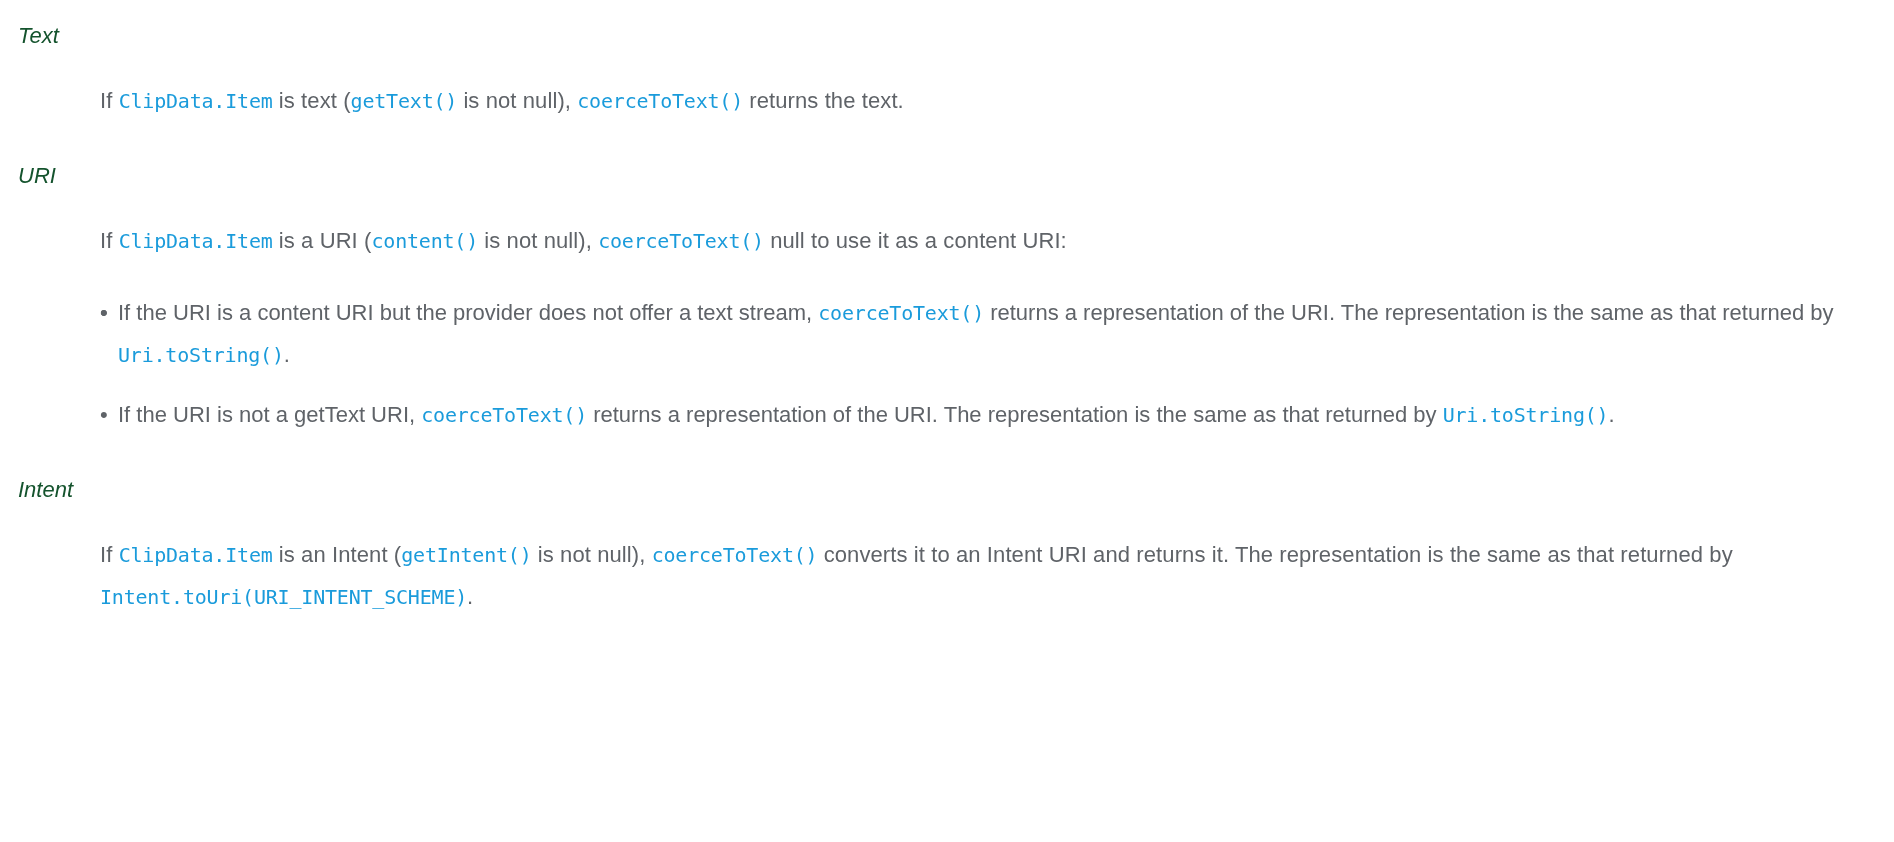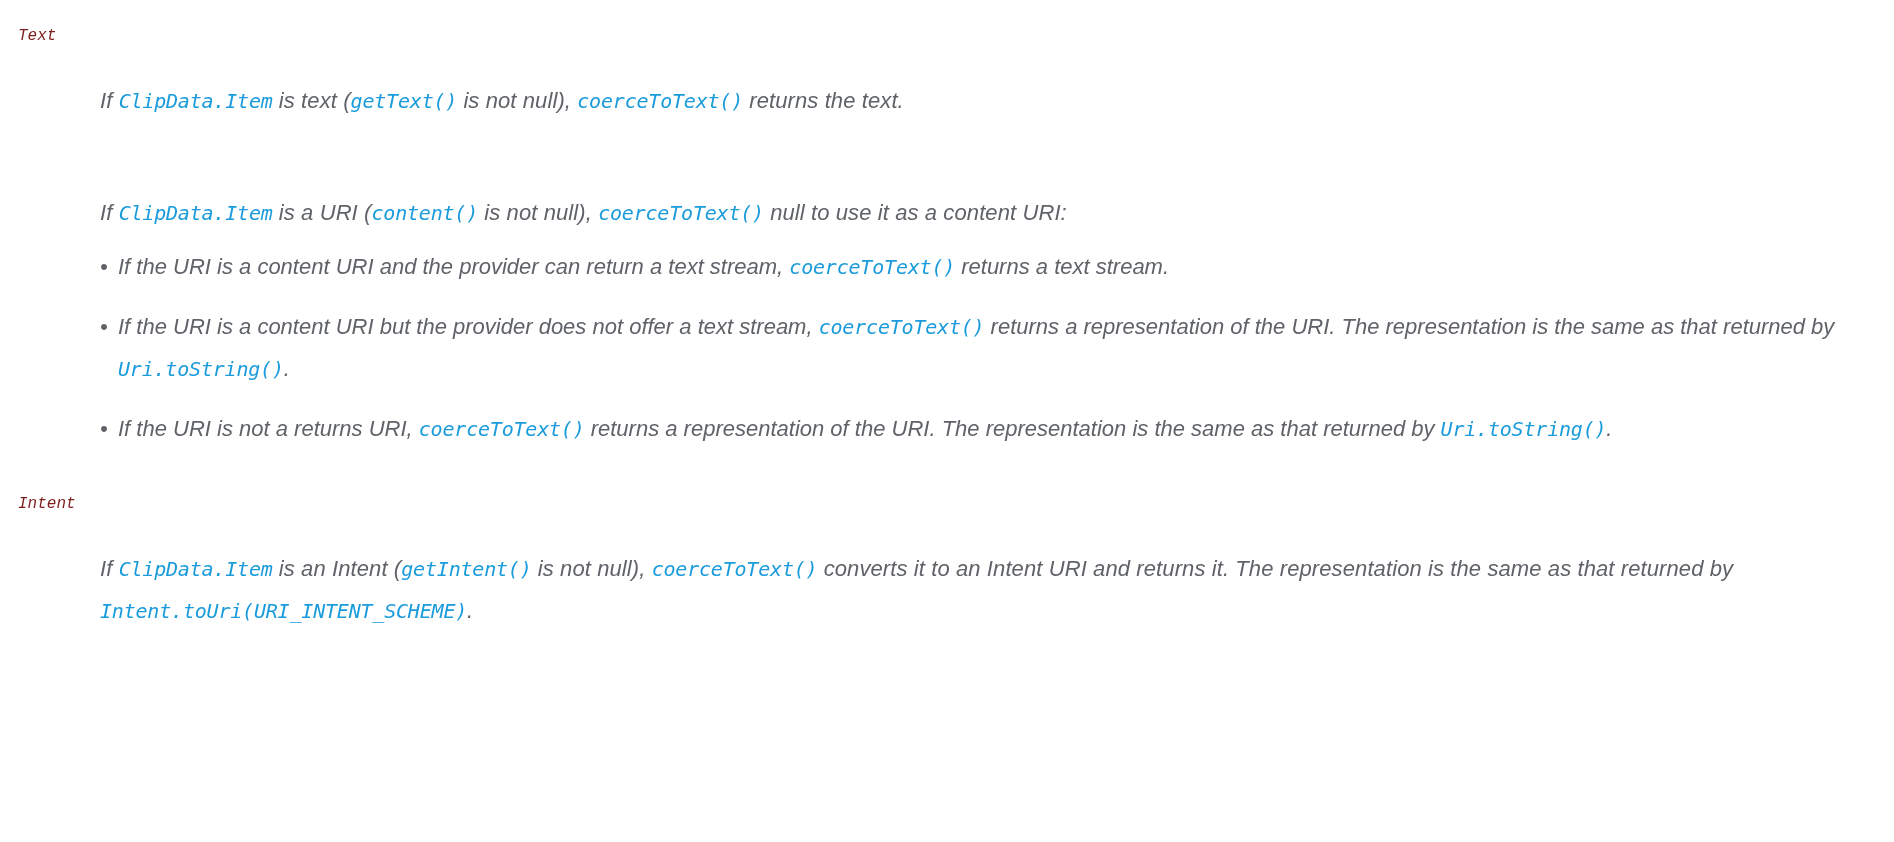--- a/index.html
+++ b/index.html
@@ -19,32 +19,30 @@
 
   .doc {
     box-sizing: border-box;
     padding: 0;
     width: 1894px;
   }
 
   
   .def-term {
     font-style: italic;
-    font-size: 16px;
+    font-size: 22px;
     line-height: 28px;
-    color: #7f1d1d;
+    color: #14532d;
     margin: 0;
     padding: 0 0 0 18px;
-    font-family: Liberation Mono, monospace;
   }
 
   .def-body {
     margin: 0;
     padding: 0 0 0 100px;
-    font-style: italic;
   }
 
   .def-body p {
     margin: 0;
     font-size: 22px;
     line-height: 42px;
     color: #5f6368;
     font-weight: 400;
     letter-spacing: 0.1px;
   }
@@ -108,28 +106,29 @@
     <div class="def-term">Text</div>
     <div class="spacer-term-to-body"></div>
     <div class="def-body">
       <p><span class="plain">If </span><a class="codelink code" href="#">ClipData.Item</a><span class="plain"> is text (</span><a class="codelink code" href="#">getText()</a><span class="plain"> is not null), </span><a class="codelink code" href="#">coerceToText()</a><span class="plain"> returns the text.</span></p>
     </div>
   </div>
 
   <div class="spacer-block"></div>
 
   <div>
+    <div class="def-term">URI</div>
     <div class="spacer-term-to-body"></div>
     <div class="def-body">
       <p><span class="plain">If </span><a class="codelink code" href="#">ClipData.Item</a><span class="plain"> is a URI (</span><a class="codelink code" href="#">content()</a><span class="plain"> is not null), </span><a class="codelink code" href="#">coerceToText()</a><span class="plain"> null to use it as a content URI:</span></p>
       <div style="height:12px"></div>
       <ul class="bullets">
-          <li><span class="marker">•</span><span><span class="plain">If the URI is a content URI and the provider can return a text stream, </span><a class="codelink code" href="#">coerceToText()</a><span class="plain"> returns a text stream.</span></span></li>
+          <li><span class="marker">•</span></li>
           <li><span class="marker">•</span><span><span class="plain">If the URI is a content URI but the provider does not offer a text stream, </span><a class="codelink code" href="#">coerceToText()</a><span class="plain"> returns a representation of the URI. The representation is the same as that returned by </span><a class="codelink code" href="#">Uri.toString()</a><span class="plain">.</span></span></li>
-          <li><span class="marker">•</span><span><span class="plain">If the URI is not a returns URI, </span><a class="codelink code" href="#">coerceToText()</a><span class="plain"> returns a representation of the URI. The representation is the same as that returned by </span><a class="codelink code" href="#">Uri.toString()</a><span class="plain">.</span></span></li>
+          <li><span class="marker">•</span><span><span class="plain">If the URI is not a getText URI, </span><a class="codelink code" href="#">coerceToText()</a><span class="plain"> returns a representation of the URI. The representation is the same as that returned by </span><a class="codelink code" href="#">Uri.toString()</a><span class="plain">.</span></span></li>
         </ul>
     </div>
   </div>
 
   <div class="spacer-block"></div>
 
   <div>
     <div class="def-term">Intent</div>
     <div class="spacer-term-to-body"></div>
     <div class="def-body">

